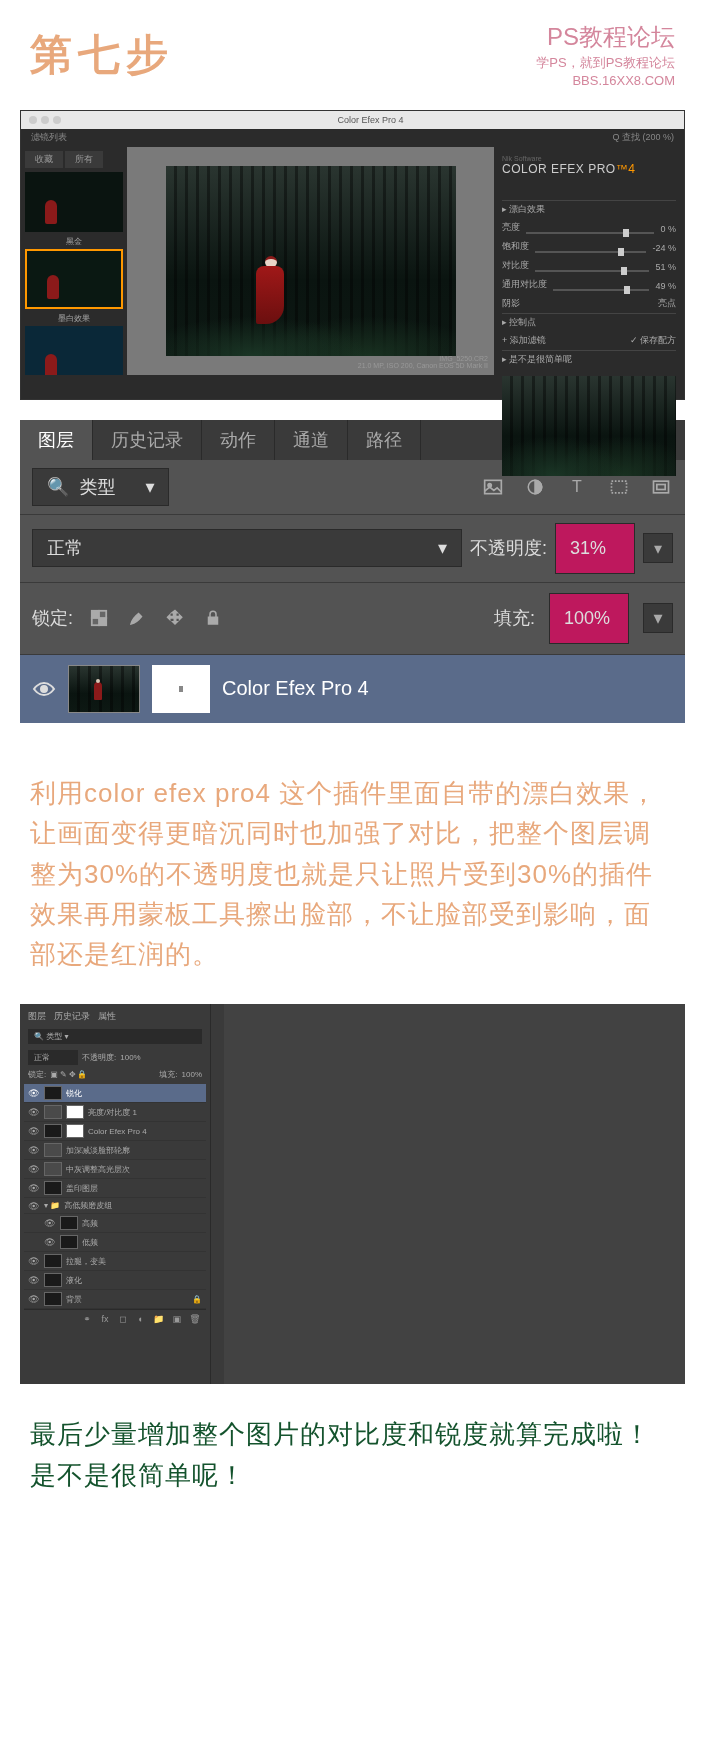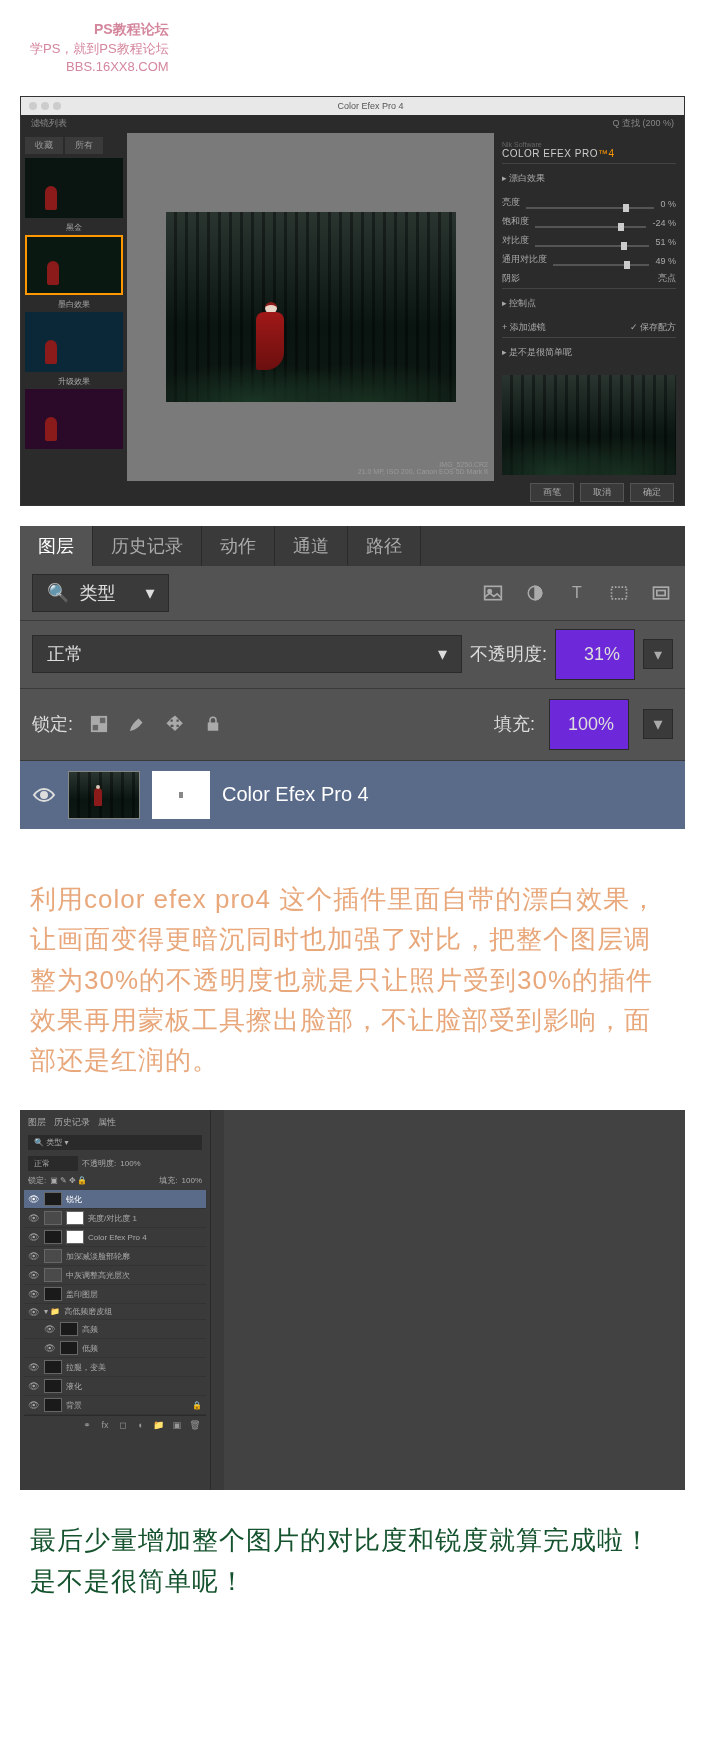--- a/index.html
+++ b/index.html
@@ -1,26 +1,26 @@
 <!DOCTYPE html>
 <html><head>
 <meta charset="utf-8">
 <style>
 *{margin:0;padding:0;box-sizing:border-box;font-family:"Microsoft YaHei",sans-serif}
 body{background:#fff;width:705px}
 .header{display:flex;justify-content:space-between;align-items:center;padding:20px 30px}
 .step-title{color:#e8a87c;font-size:42px;font-weight:bold;letter-spacing:6px}
 .watermark{text-align:right;color:#d4869c;font-size:13px;line-height:1.4}
-.watermark .line1{font-size:14px;font-weight:bold}
+.watermark .line1{font-size:24px;font-weight:normal}
 .efex-window{margin:0 20px;background:#424242;border:1px solid #333}
 .efex-menubar{background:#e8e8e8;height:18px;display:flex;align-items:center;padding:0 8px;gap:4px}
 .efex-dot{width:8px;height:8px;border-radius:50%;background:#ccc}
 .efex-title{flex:1;text-align:center;font-size:9px;color:#555}
 .efex-toolbar{background:#2b2b2b;height:18px;display:flex;align-items:center;padding:0 10px;gap:12px;font-size:9px;color:#888}
-.efex-body{display:flex;height:348px}
+.efex-body{display:flex;height:228px}
 .efex-sidebar{width:106px;background:#2b2b2b;padding:4px;overflow:hidden}
 .efex-tabs{display:flex;font-size:9px;color:#999;margin-bottom:4px}
 .efex-tab{padding:2px 10px;background:#3a3a3a;margin-right:2px}
 .thumb{width:98px;height:60px;margin-bottom:2px;position:relative;background:#0a1812;display:flex;align-items:flex-end;justify-content:center}
 .thumb.sel{border:2px solid #ff9800}
 .thumb-lbl{font-size:8px;color:#aaa;text-align:center;padding:2px 0}
 .thumb-figure{position:absolute;left:20px;bottom:8px;width:12px;height:24px;background:#8b1a1a;border-radius:6px 6px 2px 2px}
 .thumb.dark{background:#0a1410}
 .thumb.blue{background:#0a2838}
 .thumb.purple{background:#2a0a28}
@@ -28,40 +28,40 @@
 .efex-preview{width:290px;height:190px;background:#0a1410;position:relative;overflow:hidden}
 .forest{position:absolute;inset:0;background:linear-gradient(180deg,#2a3530 0%,#0a1410 60%,#0d1813 100%)}
 .forest::before{content:"";position:absolute;inset:0;background:repeating-linear-gradient(90deg,transparent 0,transparent 8px,rgba(0,0,0,0.4) 8px,rgba(0,0,0,0.4) 11px)}
 .fern{position:absolute;bottom:0;left:0;right:0;height:70px;background:radial-gradient(ellipse at 30% 100%,#1a3525 0%,transparent 40%),radial-gradient(ellipse at 70% 100%,#183020 0%,transparent 40%)}
 .red-figure{position:absolute;left:90px;bottom:30px;width:30px;height:70px}
 .red-figure .head{width:12px;height:12px;background:#e8d5c8;border-radius:50%;margin:0 auto;border-top:3px solid #8b1a1a}
 .red-figure .body{width:28px;height:58px;background:linear-gradient(180deg,#a01818 0%,#6b0f0f 100%);border-radius:8px 8px 18px 2px;margin-top:-2px}
 .efex-meta{font-size:7px;color:#999;position:absolute;bottom:6px;right:6px;text-align:right}
 .efex-right{width:190px;background:#2b2b2b;padding:8px;font-size:9px;color:#aaa}
 .efex-brand{font-size:7px;color:#666}
-.efex-brand2{font-size:10px;color:#ccc;margin-bottom:4px;letter-spacing:0.5px}
+.efex-brand2{font-size:12px;color:#ccc;margin-bottom:24px;letter-spacing:0.5px}
 .efex-brand2 .n{color:#ff9800}
-.efex-section{border-top:1px solid #444;padding:8px 0;font-size:9px}
+.efex-section{border-top:1px solid #444;padding:2px 0;font-size:9px}
 .efex-row{display:flex;justify-content:space-between;align-items:flex-end;padding:3px 0}
 .efex-slider{height:2px;background:#555;flex:1;margin:0 6px;position:relative}
 .efex-slider::after{content:"";position:absolute;width:6px;height:8px;background:#ccc;top:-3px;right:20%}
 .efex-bigthumb{width:174px;height:100px;background:#0a1410;margin-top:8px;position:relative;overflow:hidden}
 .efex-footer{background:#2b2b2b;height:24px;display:flex;justify-content:flex-end;align-items:center;padding:0 10px;gap:6px}
 .efex-btn{background:#3a3a3a;border:1px solid #555;color:#aaa;font-size:9px;padding:2px 12px}
 
 .layers-panel{margin:20px;background:#535353;color:#ddd}
 .lp-tabs{display:flex;background:#3a3a3a;font-size:18px}
 .lp-tab{padding:8px 18px;color:#aaa;border-right:1px solid #2a2a2a}
 .lp-tab.active{background:#535353;color:#fff}
 .lp-dropdown{background:#3a3a3a;border:1px solid #2a2a2a;padding:6px 14px;font-size:18px;color:#ddd;display:flex;align-items:center;gap:10px}
 .lp-dropdown.wide{flex:1;justify-content:space-between}
 .lp-icon{width:24px;height:20px;display:inline-flex;align-items:center;justify-content:center;font-size:16px;color:#aaa}
 .lp-icon svg{width:20px;height:18px;fill:none;stroke:#aaa;stroke-width:2}
 .lp-label{font-size:18px;color:#ddd}
-.lp-val{background:#6d28d9;border:1px solid #2a2a2a;padding:14px 14px;font-size:18px;min-width:80px;text-align:right}
+.lp-val{background:#be185d;border:1px solid #2a2a2a;padding:14px 14px;font-size:18px;min-width:80px;text-align:left}
 .lp-arrow{width:30px;height:30px;background:#3a3a3a;border:1px solid #2a2a2a;display:flex;align-items:center;justify-content:center;color:#aaa}
 .lp-lock-row{display:flex;align-items:center;padding:10px 12px;gap:14px;font-size:18px;border-bottom:1px solid #3a3a3a}
 .lp-lock-icons{display:flex;gap:14px;align-items:center}
 .lp-layer-row{display:flex;align-items:center;padding:10px 12px;gap:12px;background:#5a6b8a}
 .lp-eye{width:24px;height:18px}
 .lp-eye svg{width:24px;height:18px;fill:none;stroke:#ddd;stroke-width:2}
 .lp-thumb{width:72px;height:48px;border:1px solid #888;background:#0a1410;position:relative;overflow:hidden}
 .lp-mask{width:58px;height:48px;border:2px solid #fff;background:#fff;position:relative}
 .lp-mask::after{content:"";position:absolute;left:50%;top:50%;width:4px;height:6px;background:#888;transform:translate(-50%,-50%)}
 .lp-layer-name{font-size:20px;color:#fff}
@@ -101,20 +101,21 @@
 .ps-scroll{width:14px;background:#3a3a3a;border-left:1px solid #2a2a2a}
 
 .final{padding:30px;color:#14532d;font-size:26px;line-height:1.55;letter-spacing:1px}
 .small-figure{position:absolute;left:25px;bottom:12px;width:8px;height:18px;background:#8b1a1a;border-radius:4px 4px 1px 1px}
 .small-figure::before{content:"";position:absolute;top:-3px;left:2px;width:4px;height:4px;background:#d8c8b8;border-radius:50%}
 </style>
 </head>
 <body>
 
 <div class="header">
+  <div class="step-title">第七步</div>
   <div class="watermark">
     <div class="line1">PS教程论坛</div>
     <div>学PS，就到PS教程论坛</div>
     <div>BBS.16XX8.COM</div>
   </div>
 </div>
 
 <div class="efex-window">
   <div class="efex-menubar">
     <div class="efex-dot"></div>

